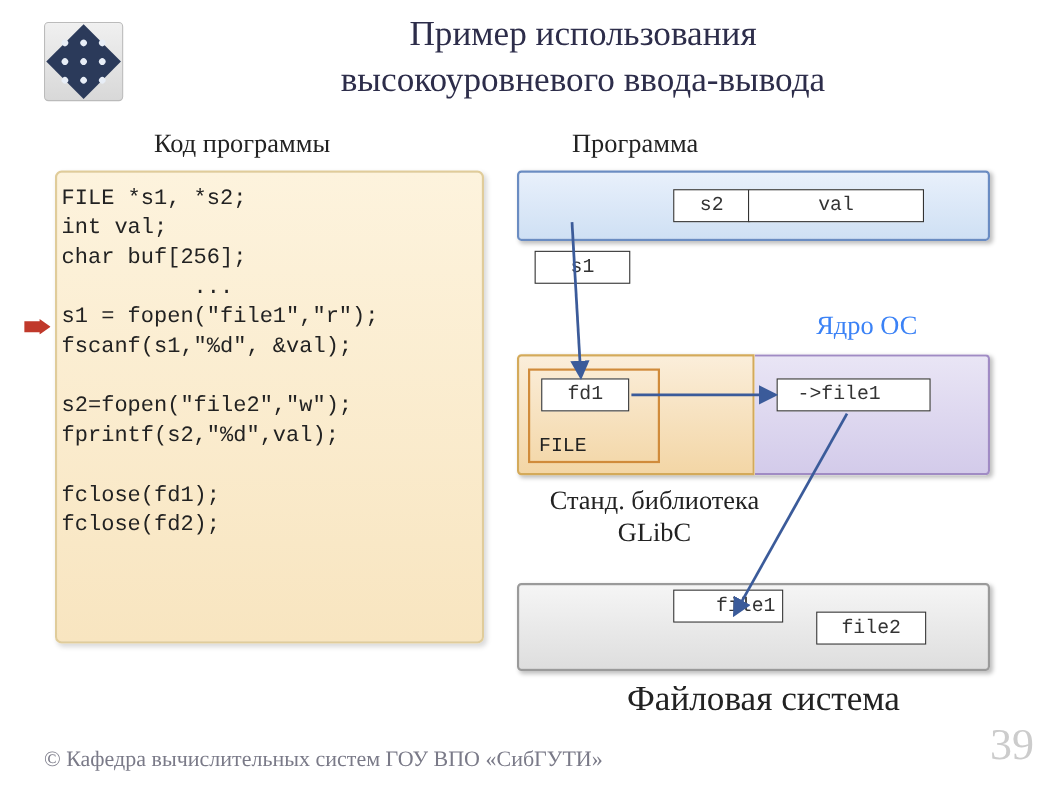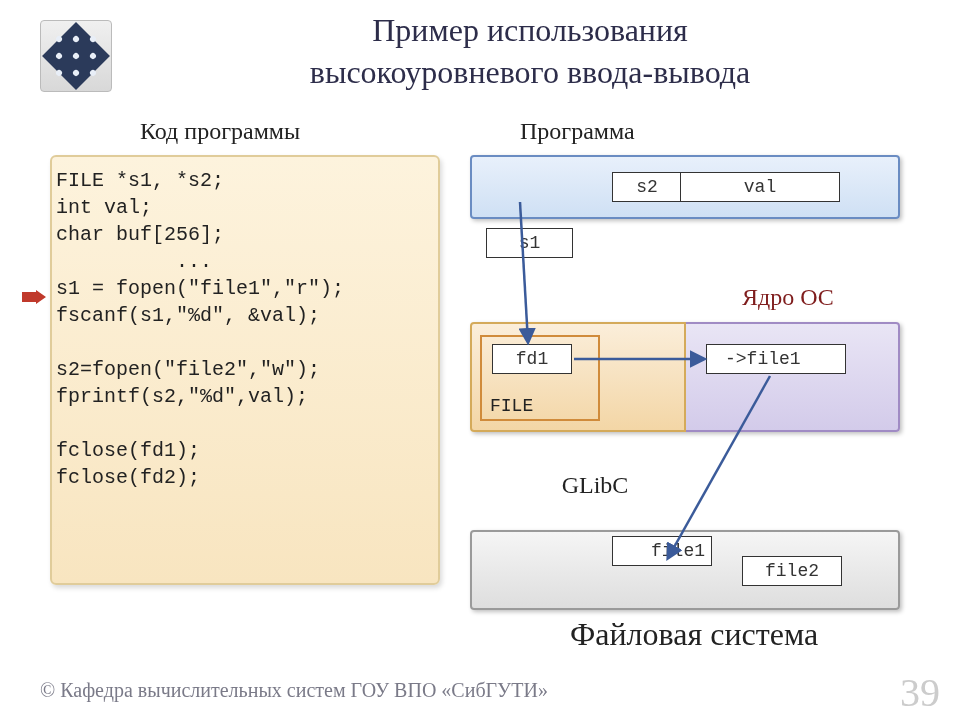--- a/index.html
+++ b/index.html
@@ -109,36 +109,36 @@
   .lbl-FILE {
     position: absolute; left: 490px; top: 396px;
     font-family: "Courier New", monospace; font-size: 18px; color:#222;
   }
   .cell-ptr { left: 706px; top: 344px; width: 140px; justify-content: flex-start; padding-left:18px; }
 
   .cell-file1 { left: 612px; top: 536px; width: 100px; padding-left: 32px; }
   .cell-file2 { left: 742px; top: 556px; width: 100px; }
 
   .lbl-kernel {
-    position: absolute; left: 742px; top: 284px; font-size: 24px; color:#7f1d1d;
+    position: absolute; left: 742px; top: 284px; font-size: 24px; color:#3b82f6;
   }
   .lbl-glibc {
     position: absolute; left: 470px; top: 442px; font-size: 24px; color:#222;
     width: 250px; text-align: center; line-height: 1.2;
   }
   .lbl-fs {
     position: absolute; left: 570px; top: 616px; font-size: 32px; color:#222;
   }
 
   .footer {
     position: absolute; left: 40px; bottom: 18px;
     font-size: 20px; color: #7a7a88;
   }
   .pagenum {
-    position: absolute; right: 20px; bottom: 4px;
+    position: absolute; right: 20px; bottom: 20px;
     font-size: 40px; color: #ccc;
   }
 
   svg.arrow { position: absolute; overflow: visible; pointer-events:none; }
 </style>
 </head>
 <body>
 
 <div class="logo">
   <div class="logo-inner">
@@ -191,21 +191,21 @@
 <div class="panel panel-mid">
   <div class="panel-mid-left"></div>
   <div class="panel-mid-right"></div>
 </div>
 <div class="filewrap"></div>
 <div class="cell cell-fd1">fd1</div>
 <div class="lbl-FILE">FILE</div>
 <div class="cell cell-ptr">-&gt;file1</div>
 
 <div class="lbl-glibc">
-  <br>
+  <span>Станд. библиотека</span><br>
   <span>GLibC</span>
 </div>
 
 <div class="panel panel-fs"></div>
 <div class="cell cell-file1">file1</div>
 <div class="cell cell-file2">file2</div>
 <div class="lbl-fs">Файловая система</div>
 
 <svg class="arrow" style="left:0;top:0" width="960" height="720">
   <defs>

